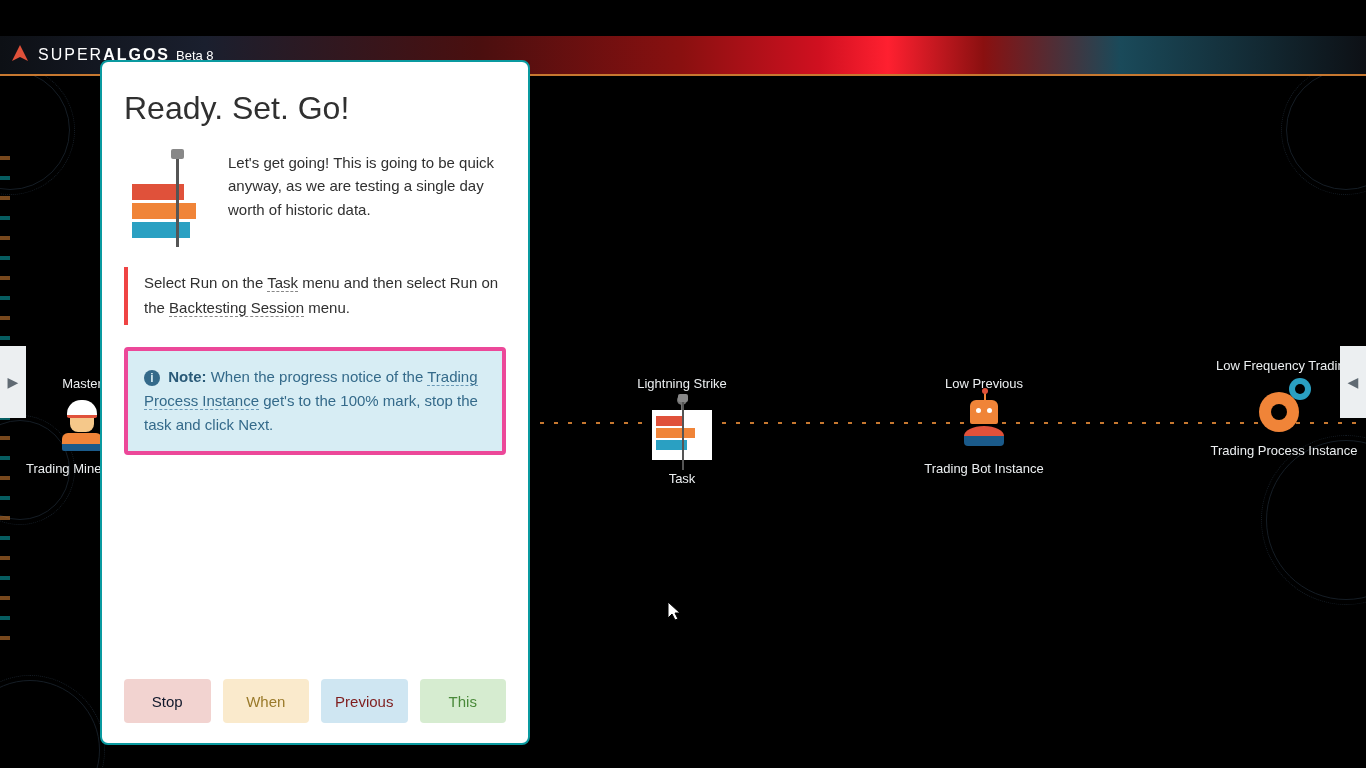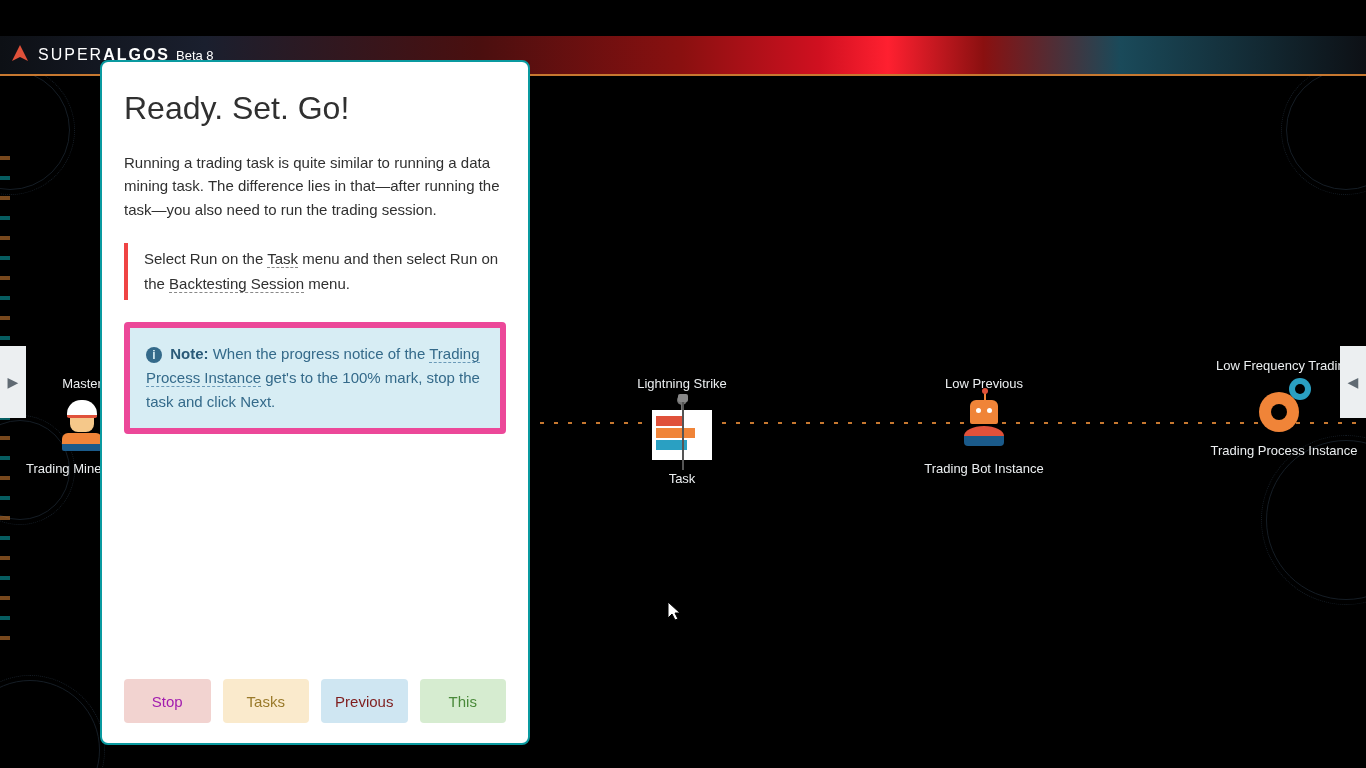--- a/index.html
+++ b/index.html
@@ -315,21 +315,21 @@
   font-size: 15px;
   line-height: 1.65;
   color: #303030;
   margin-bottom: 22px;
 }
 .callout .u {
   border-bottom: 1px dashed #888;
 }
 .note-box {
   background: #d7edf4;
-  border: 6px solid #ec4899;
+  border: 4px solid #ec4899;
   border-radius: 4px;
   padding: 14px 16px;
   font-size: 15px;
   line-height: 1.6;
   color: #346a8a;
 }
 .note-box .info-icon {
   display: inline-block;
   width: 16px; height: 16px;
   background: #346a8a;
@@ -353,21 +353,21 @@
 }
 .btn {
   flex: 1;
   height: 44px;
   border: none;
   border-radius: 4px;
   font-size: 15px;
   cursor: pointer;
   font-family: inherit;
 }
-.btn.stop { background: #f2d3d0; color: #a21caf; }
+.btn.stop { background: #f2d3d0; color: #0f172a; }
 .btn.skip { background: #faeacc; color: #9a7a2a; }
 .btn.prev { background: #cfe6f2; color: #7f1d1d; }
 .btn.next { background: #d6ecd0; color: #4a8a3a; }
 
 
 .cursor {
   position: absolute;
   top: 602px; left: 668px;
   z-index: 20;
   pointer-events: none;
@@ -453,35 +453,45 @@
         <div class="gear-big"></div>
         <div class="gear-small"></div>
       </div>
   </div>
   <div class="bottom-label">Trading Process Instance</div>
 </div>
 
 <div class="panel">
   <h1>Ready. Set. Go!</h1>
 
-
-  <p class="para">Running a trading task is quite similar to running a data mining task. The difference lies in that—after running the task—you also need to run the trading session.</p>
+  <div class="intro-row">
+    <div class="intro-icon">
+      <div class="task-icon-lg">
+        <div class="stick"></div>
+        <div class="bar b1"></div>
+          <div class="bar b2"></div>
+          <div class="bar b3"></div>
+      </div>
+    </div>
+    <div class="intro-text">Let's get going! This is going to be quick anyway, as we are testing a single day worth of historic data.</div>
+  </div>
+
 
   <div class="callout">
     <span>Select Run on the </span><span class="u">Task</span><span> menu and then select Run on the </span><span class="u">Backtesting Session</span><span> menu.</span>
   </div>
 
   <div class="note-box">
     <span class="info-icon">i</span>
     <b>Note:</b><span> When the progress notice of the </span><span class="u">Trading Process Instance</span><span> get's to the 100% mark, stop the task and click Next.</span>
   </div>
 
   <div class="btn-row">
     <button class="btn stop">Stop</button>
-    <button class="btn skip">Tasks</button>
+    <button class="btn skip">When</button>
     <button class="btn prev">Previous</button>
     <button class="btn next">This</button>
   </div>
 </div>
 
 <div class="cursor">
   <svg width="16" height="20">
       <path d="M0 0 L0 16 L4 12 L7 18 L10 17 L7 11 L12 11 Z" fill="#fff" stroke="#000" stroke-width="1"></path>
     </svg>
 </div>

